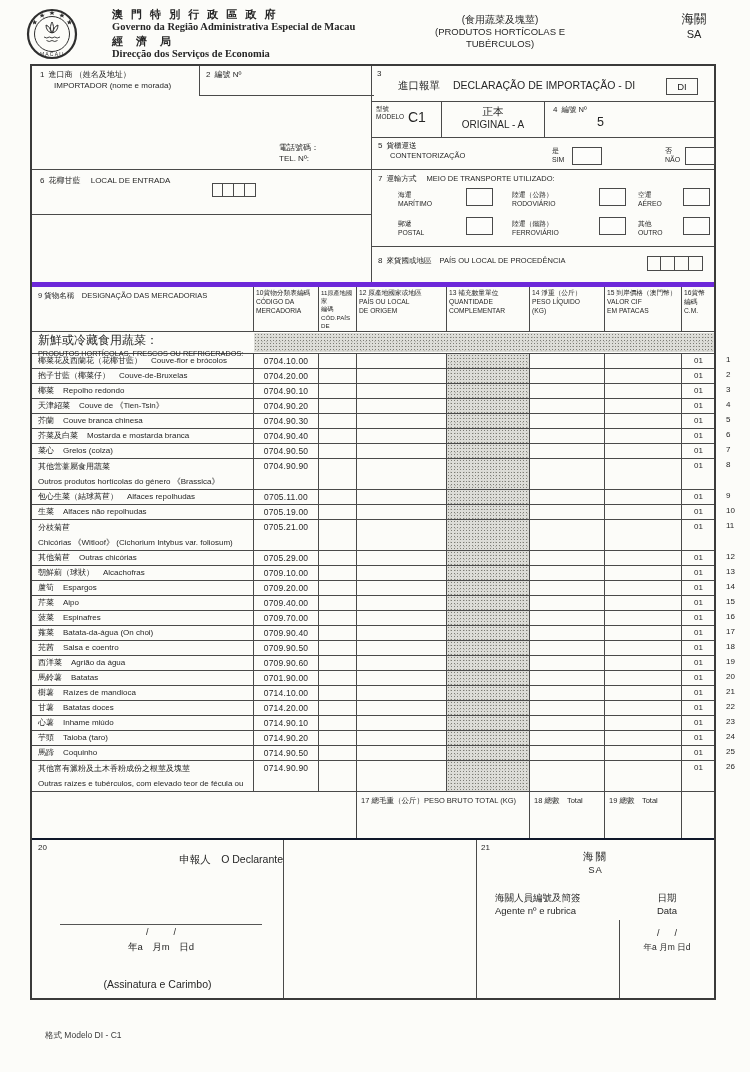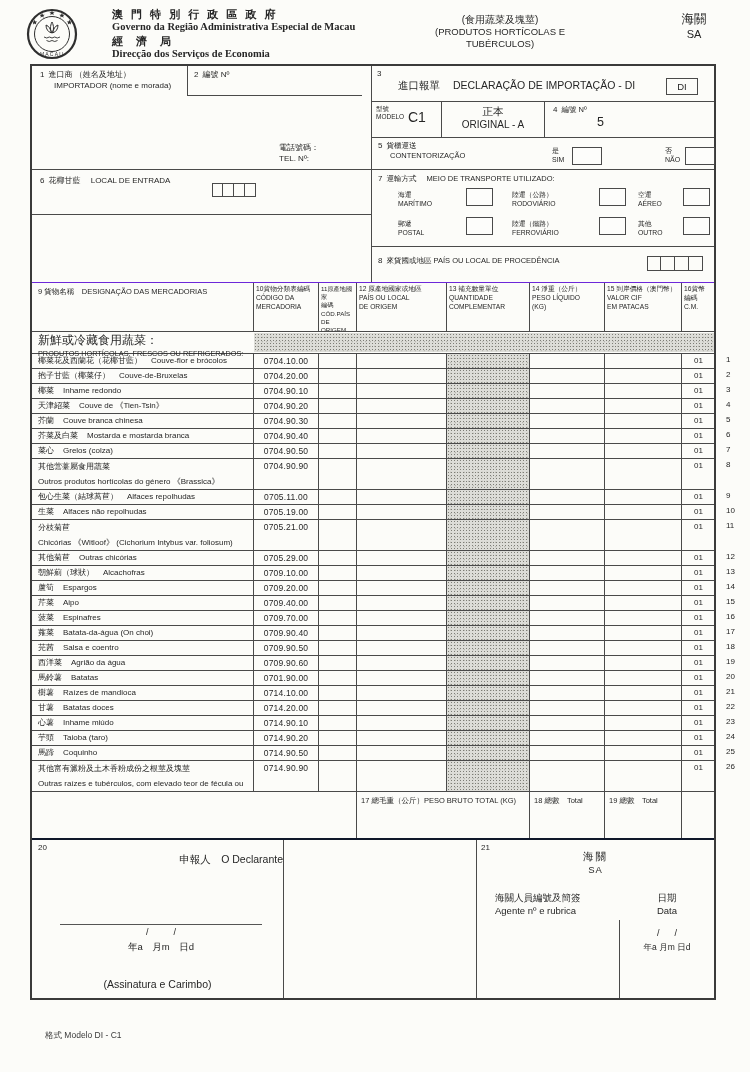--- a/index.html
+++ b/index.html
@@ -26,21 +26,21 @@
   .form{position:absolute;left:30px;top:64px;width:686px;height:936px;border:2px solid #3b3b3b}
   .bx{position:absolute;border-color:#4a4a4a}
   .br{border-right:1px solid #4a4a4a}
   .bb{border-bottom:1px solid #4a4a4a}
   .bl{border-left:1px solid #4a4a4a}
   .numlab{font-size:8px;margin-right:4px}
   .lab8{font-size:8px;line-height:1.35}
   .lab75{font-size:7.5px;line-height:1.3}
 
   #box1{left:0;top:0;width:340px;height:104px}
-  #box2{left:155px;top:0;width:175px;height:30px}
+  #box2{left:167px;top:0;width:175px;height:30px}
   #tel{left:247px;top:76px;font-size:8px;line-height:1.4}
   #box3{left:340px;top:0;right:0;height:36px}
   #box3-title{left:26px;top:13px;font-size:10.5px}
   #di-badge{right:16px;top:12px;width:32px;height:17px;border:1px solid #4a4a4a;
             text-align:center;font-size:9.5px;line-height:15px}
   #modelo{left:340px;top:36px;width:70px;height:36px}
   #modelo .tiny{font-size:6.5px;line-height:1.25;padding:3px 0 0 4px}
   #modelo .big{position:absolute;left:36px;top:7px;font-size:14px}
   #original{left:410px;top:36px;width:103px;height:36px;text-align:center}
   #original .zh{font-size:10.5px;padding-top:3px}
@@ -56,21 +56,21 @@
   #box7{left:340px;top:104px;right:0;height:77px}
   .topt{position:absolute;font-size:6.8px;line-height:1.35}
   #box8{left:340px;top:181px;right:0;height:35px}
 
   .comb{position:absolute;display:flex}
   .comb i{display:block;width:11px;height:14px;border:1px solid #4a4a4a;border-left:none}
   .comb i:first-child{border-left:1px solid #4a4a4a}
   .comb.big i{width:14px;height:15px}
 
   
-  #thead{left:0;top:216px;right:0;height:50px;border-top:1px solid #6d28d9;border-bottom:1px solid #4a4a4a}
+  #thead{left:0;top:216px;right:0;height:50px;border-top:5px solid #6d28d9;border-bottom:1px solid #4a4a4a}
   .hcell{position:absolute;top:0;bottom:0;border-right:1px solid #4a4a4a;font-size:6.7px;
          line-height:1.32;padding:2px 1px 0 2px;white-space:pre-line;overflow:hidden}
   #h9{left:0;width:222px;font-size:7.5px;padding:4px 0 0 6px}
   #h10{left:222px;width:65px}
   #h11{left:287px;width:38px;font-size:6.2px}
   #h12{left:325px;width:90px}
   #h13{left:415px;width:83px}
   #h14{left:498px;width:75px}
   #h15{left:573px;width:77px}
   #h16{left:650px;width:33px;border-right:none}
@@ -286,21 +286,21 @@
             <div>其他</div>
             <div>OUTRO</div>
           </div>
           <div class="checkbox" style="left: 311px; top: 47px; width: 27px; height: 18px;"></div>
         </div>
     </div>
 
     <div class="bx" id="box8">
       <div class="lab75" style="padding:9px 0 0 6px">
         <span class="numlab">8</span><span>來貨國或地區</span>
-        <span style="">PAÍS OU LOCAL DE PROCEDÊNCIA</span>
+        <span style="margin-left:6px">PAÍS OU LOCAL DE PROCEDÊNCIA</span>
       </div>
       <div class="comb big" style="left:275px;top:9px">
         <i></i>
           <i></i>
           <i></i>
           <i></i>
       </div>
     </div>
 
     <div class="bx" id="thead">
@@ -354,21 +354,21 @@
           <div class="cell c-code">0704.20.00</div>
           <div class="cell c-c11"></div>
           <div class="cell c-c12"></div>
           <div class="cell c-c13 hatch"></div>
           <div class="cell c-c14"></div>
           <div class="cell c-c15"></div>
           <div class="cell c-c16">01</div>
           <div class="gutter">2</div>
         </div>
         <div class="trow">
-          <div class="cell c-name"><span>椰菜</span><span class="ptname">Inhame redondo</span></div>
+          <div class="cell c-name"><span>椰菜</span><span class="ptname">Repolho redondo</span></div>
           <div class="cell c-code">0704.90.10</div>
           <div class="cell c-c11"></div>
           <div class="cell c-c12"></div>
           <div class="cell c-c13 hatch"></div>
           <div class="cell c-c14"></div>
           <div class="cell c-c15"></div>
           <div class="cell c-c16">01</div>
           <div class="gutter">3</div>
         </div>
         <div class="trow">

